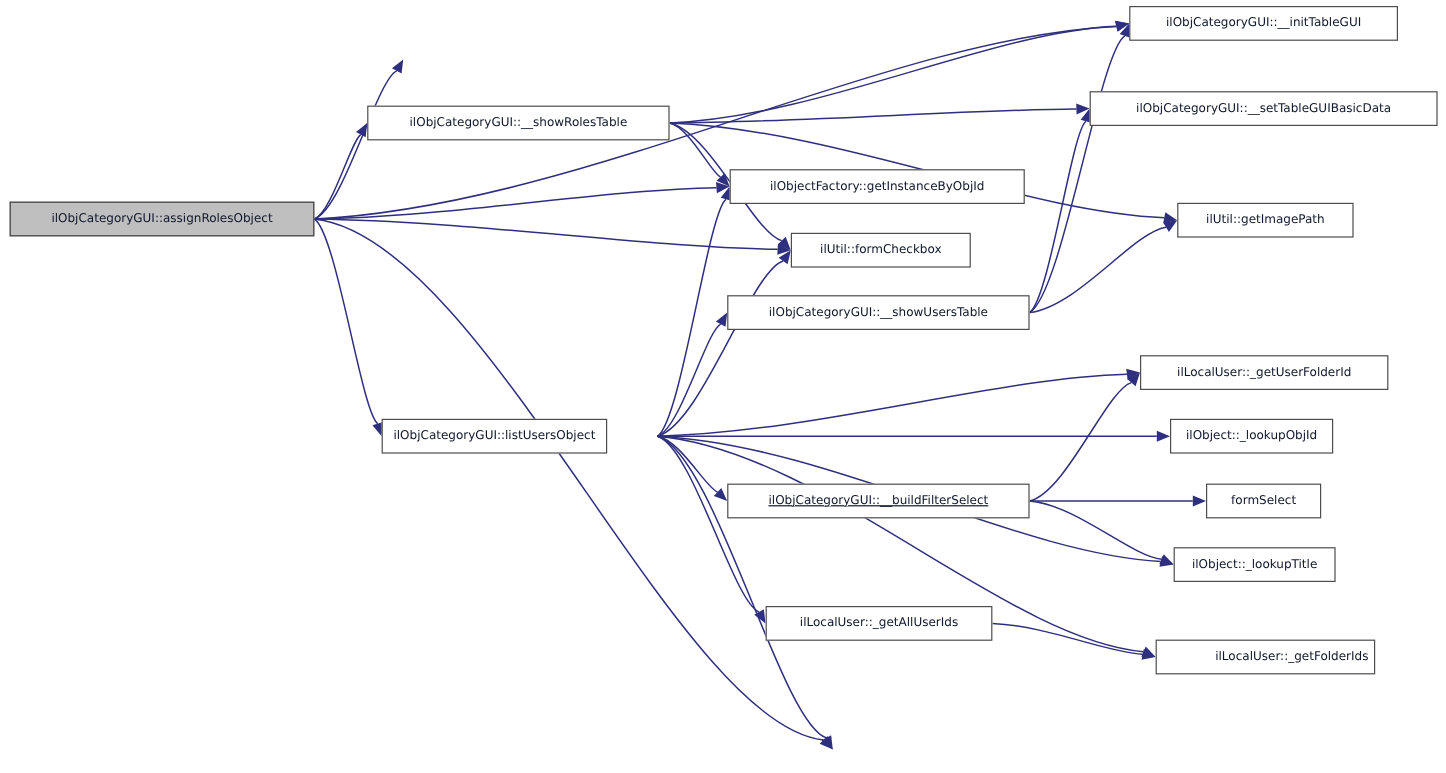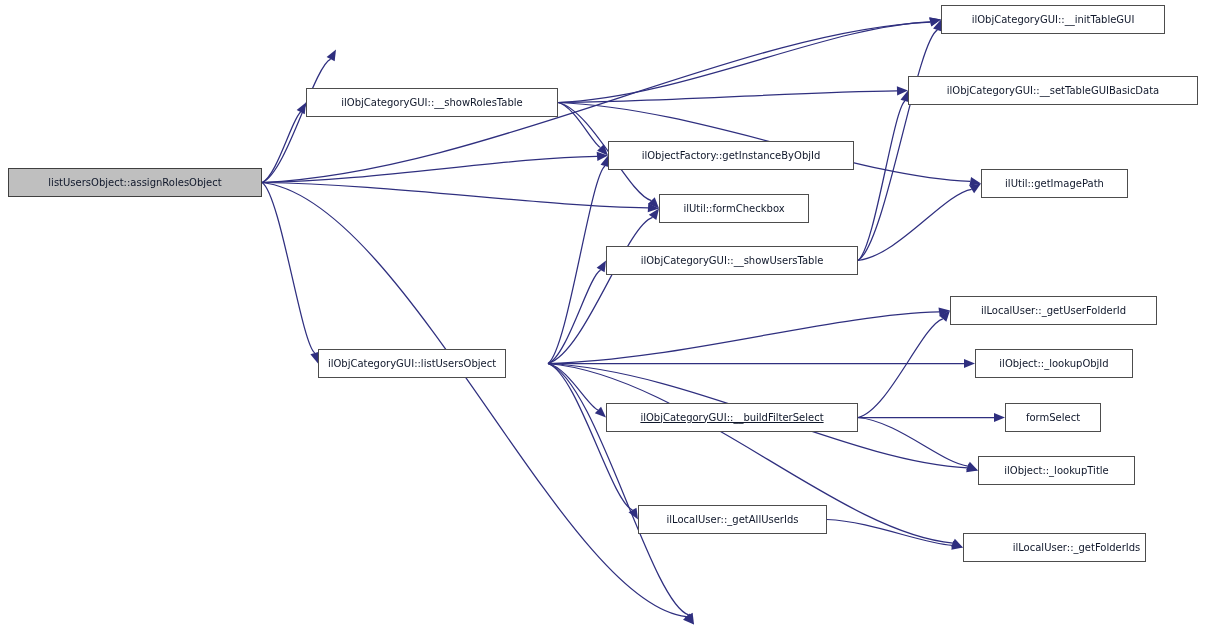--- a/index.html
+++ b/index.html
@@ -105,21 +105,21 @@
       <path d="M858,417.5 C906.51,417.5 960.9,417.5 994,417.5" fill="none" stroke="#2f2f7f" stroke-width="1.25"></path>
       <polygon points="1005,417.5 994,422.1 994,412.9" fill="#2f2f7f"></polygon>
       <path d="M858,417.5 C888.36,410.438 922.4,324.6188078432686 942.8284642842924,318.8408078432686" fill="none" stroke="#2f2f7f" stroke-width="1.25"></path>
       <polygon points="950,310.5 946.3164384732956,321.83981368801903 939.3404900952892,315.8418019985181" fill="#2f2f7f"></polygon>
       <path d="M858,417.5 C897.6,420.998 942,463.19382924183816 967.937726585294,466.0558292418382" fill="none" stroke="#2f2f7f" stroke-width="1.25"></path>
       <polygon points="978,470.5 966.0792551773353,470.2636890334425 969.7961979932526,461.84796945023385" fill="#2f2f7f"></polygon>
       <path d="M827,519.5 C871.88,521.348 922.2,543.7698178726247 952.2259725241769,545.2818178726246" fill="none" stroke="#2f2f7f" stroke-width="1.25"></path>
       <polygon points="963,547.5 951.2983690890926,549.7873202716053 953.1535759592612,540.776315473644" fill="#2f2f7f"></polygon>
     </svg>
 <div class="node root" style="left: 8px; top: 168px; width: 254px; height: 29px;">
-      <span class="node-label">listUsersObject::assignRolesObject</span>
+      <span class="node-label">ilObjCategoryGUI::assignRolesObject</span>
     </div>
     <div class="node" style="left: 306px; top: 88px; width: 252px; height: 29px;">
       <span class="node-label">ilObjCategoryGUI::__showRolesTable</span>
     </div>
     <div class="node" style="left: 941px; top: 5px; width: 224px; height: 29px;">
       <span class="node-label">ilObjCategoryGUI::__initTableGUI</span>
     </div>
     <div class="node" style="left: 908px; top: 76px; width: 290px; height: 29px;">
       <span class="node-label">ilObjCategoryGUI::__setTableGUIBasicData</span>
     </div>
@@ -134,30 +134,30 @@
     </div>
     <div class="node" style="left: 606px; top: 246px; width: 252px; height: 29px;">
       <span class="node-label">ilObjCategoryGUI::__showUsersTable</span>
     </div>
     <div class="node" style="left: 950px; top: 296px; width: 207px; height: 29px;">
       <span class="node-label">ilLocalUser::_getUserFolderId</span>
     </div>
     <div class="node" style="left: 318px; top: 349px; width: 188px; height: 29px;">
       <span class="node-label">ilObjCategoryGUI::listUsersObject</span>
     </div>
-    <div class="node" style="left: 975px; top: 349px; width: 158px; height: 29px;">
+    <div class="node" style="left: 975px; top: 349px; width: 136px; height: 29px;">
       <span class="node-label">ilObject::_lookupObjId</span>
     </div>
     <div class="node" style="left: 606px; top: 403px; width: 252px; height: 29px; text-decoration: underline;">
       <span class="node-label">ilObjCategoryGUI::__buildFilterSelect</span>
     </div>
     <div class="node" style="left: 1005px; top: 403px; width: 96px; height: 29px;">
       <span class="node-label">formSelect</span>
     </div>
-    <div class="node" style="left: 978px; top: 456px; width: 157px; height: 29px;">
+    <div class="node" style="left: 978px; top: 456px; width: 135px; height: 29px;">
       <span class="node-label">ilObject::_lookupTitle</span>
     </div>
     <div class="node" style="left: 638px; top: 505px; width: 189px; height: 29px;">
       <span class="node-label">ilLocalUser::_getAllUserIds</span>
     </div>
     <div class="node" style="left: 963px; top: 533px; width: 183px; height: 29px; padding-left: 44px;">
       <span class="node-label">ilLocalUser::_getFolderIds</span>
     </div>
     <div class="node" style="left: 694px; top: 610px; width: 88px; height: 29px; margin-top: 39px;">
       <span class="node-label">sendInfo</span>

